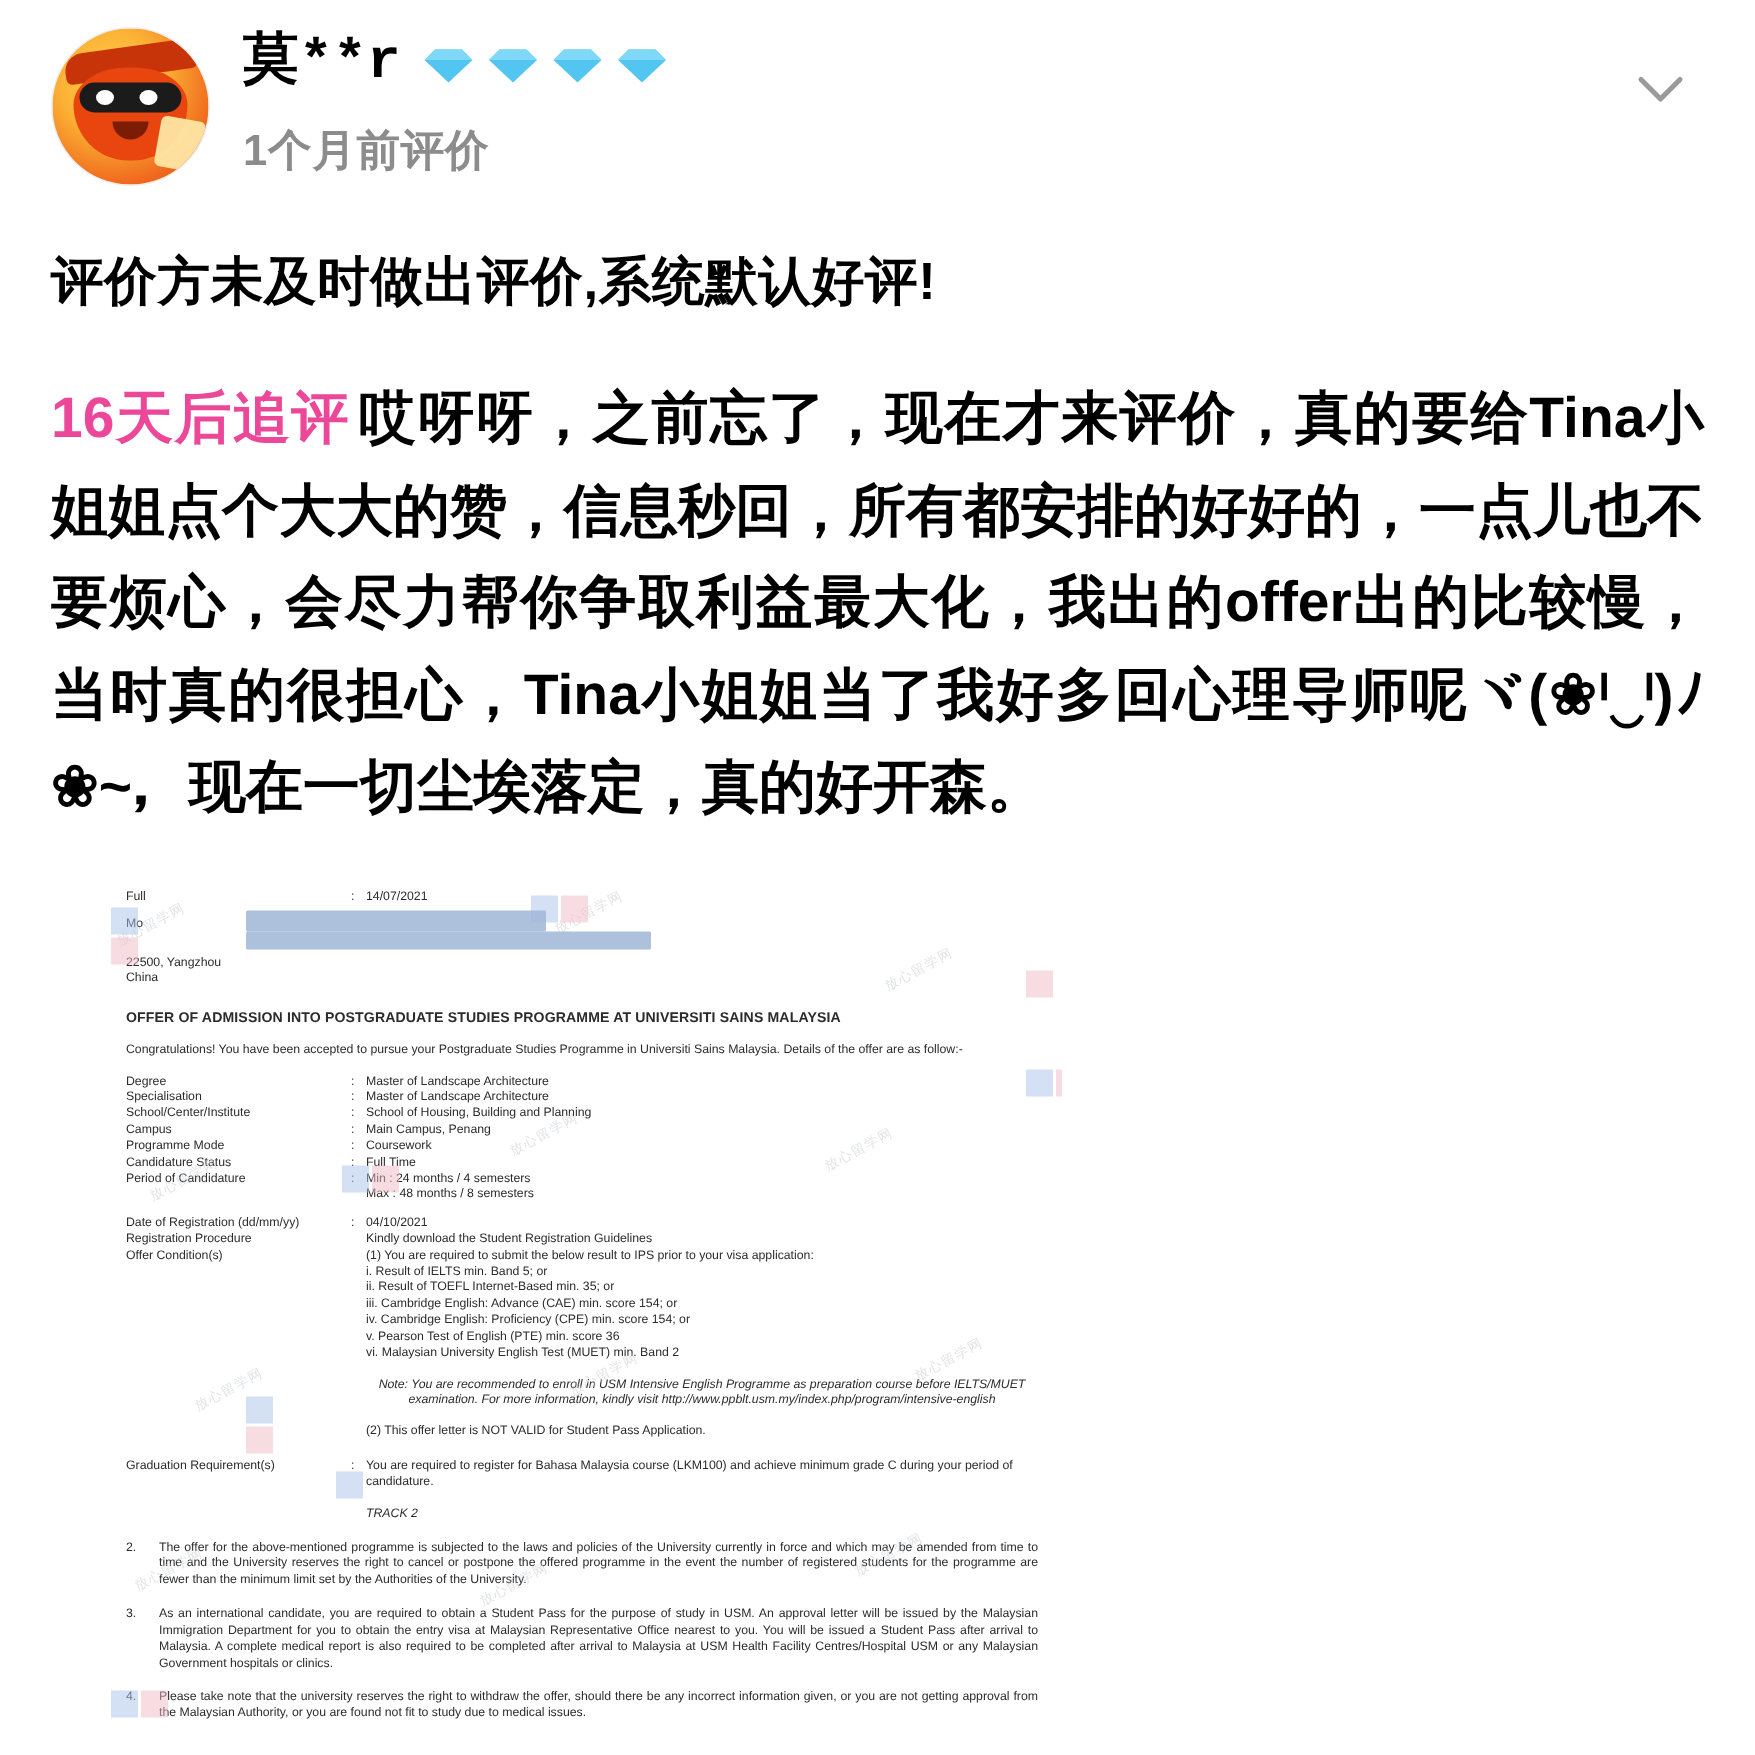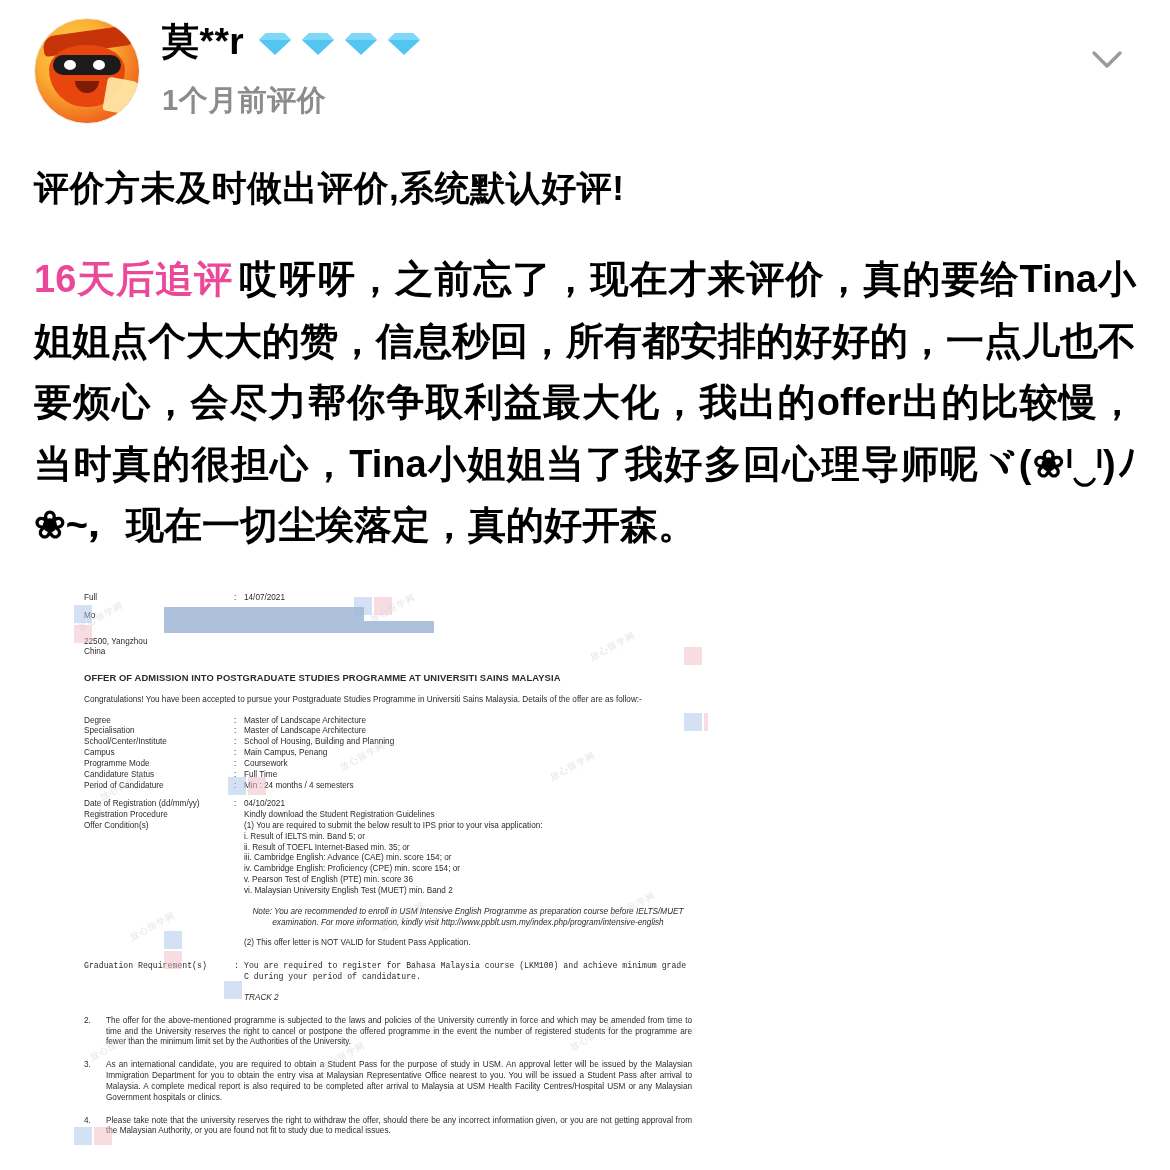--- a/index.html
+++ b/index.html
@@ -105,20 +105,21 @@
     display: flex;
     align-items: center;
     gap: 14px;
   }
   .user-name {
     font-size: 37px;
     font-weight: bold;
     color: #000000;
     letter-spacing: .5px;
     line-height: 1.1;
+    font-family: Liberation Mono, monospace;
   }
   .diamonds {
     display: flex;
     gap: 9px;
     align-items: center;
     margin-top: 3px;
   }
   .diamond {
     width: 34px;
     height: 26px;
@@ -369,20 +370,25 @@
         <div class="row">
           <div class="lbl">Candidature Status</div>
           <div class="colon">:</div>
           <div class="val">Full Time</div>
         </div>
         <div class="row">
           <div class="lbl">Period of Candidature</div>
           <div class="colon">:</div>
           <div class="val">Min : 24 months / 4 semesters</div>
         </div>
+        <div class="row">
+          <div class="lbl"></div>
+          <div class="colon"></div>
+          <div class="val">Max : 48 months / 8 semesters</div>
+        </div>
         <div class="row" style="margin-top:8px;">
           <div class="lbl">Date of Registration (dd/mm/yy)</div>
           <div class="colon">:</div>
           <div class="val">04/10/2021</div>
         </div>
 
         <div class="row">
           <div class="lbl">Registration Procedure</div>
           <div class="colon"></div>
           <div class="val">Kindly download the Student Registration Guidelines</div>
@@ -398,21 +404,21 @@
         <div class="sub">ii. Result of TOEFL Internet-Based min. 35; or</div>
         <div class="sub">iii. Cambridge English: Advance (CAE) min. score 154; or</div>
         <div class="sub">iv. Cambridge English: Proficiency (CPE) min. score 154; or</div>
         <div class="sub">v. Pearson Test of English (PTE) min. score 36</div>
         <div class="sub">vi. Malaysian University English Test (MUET) min. Band 2</div>
 
         <div class="sub italic" style="margin-top:10px;">Note: You are recommended to enroll in USM Intensive English Programme as preparation course before IELTS/MUET examination. For more information, kindly visit http://www.ppblt.usm.my/index.php/program/intensive-english</div>
 
         <div class="sub" style="margin-top:10px;">(2) This offer letter is NOT VALID for Student Pass Application.</div>
 
-        <div class="row" style="margin-top:12px;font-family:Liberation Mono, monospace;">
+        <div class="row" style="margin-top:12px;">
           <div class="lbl">Graduation Requirement(s)</div>
           <div class="colon">:</div>
           <div class="val">You are required to register for Bahasa Malaysia course (LKM100) and achieve minimum grade C during your period of candidature.</div>
         </div>
 
         <div class="sub" style="margin-top:10px;font-style:italic;">TRACK 2</div>
       </div>
 
       <div class="numpara">
         <div class="n">2.</div>

